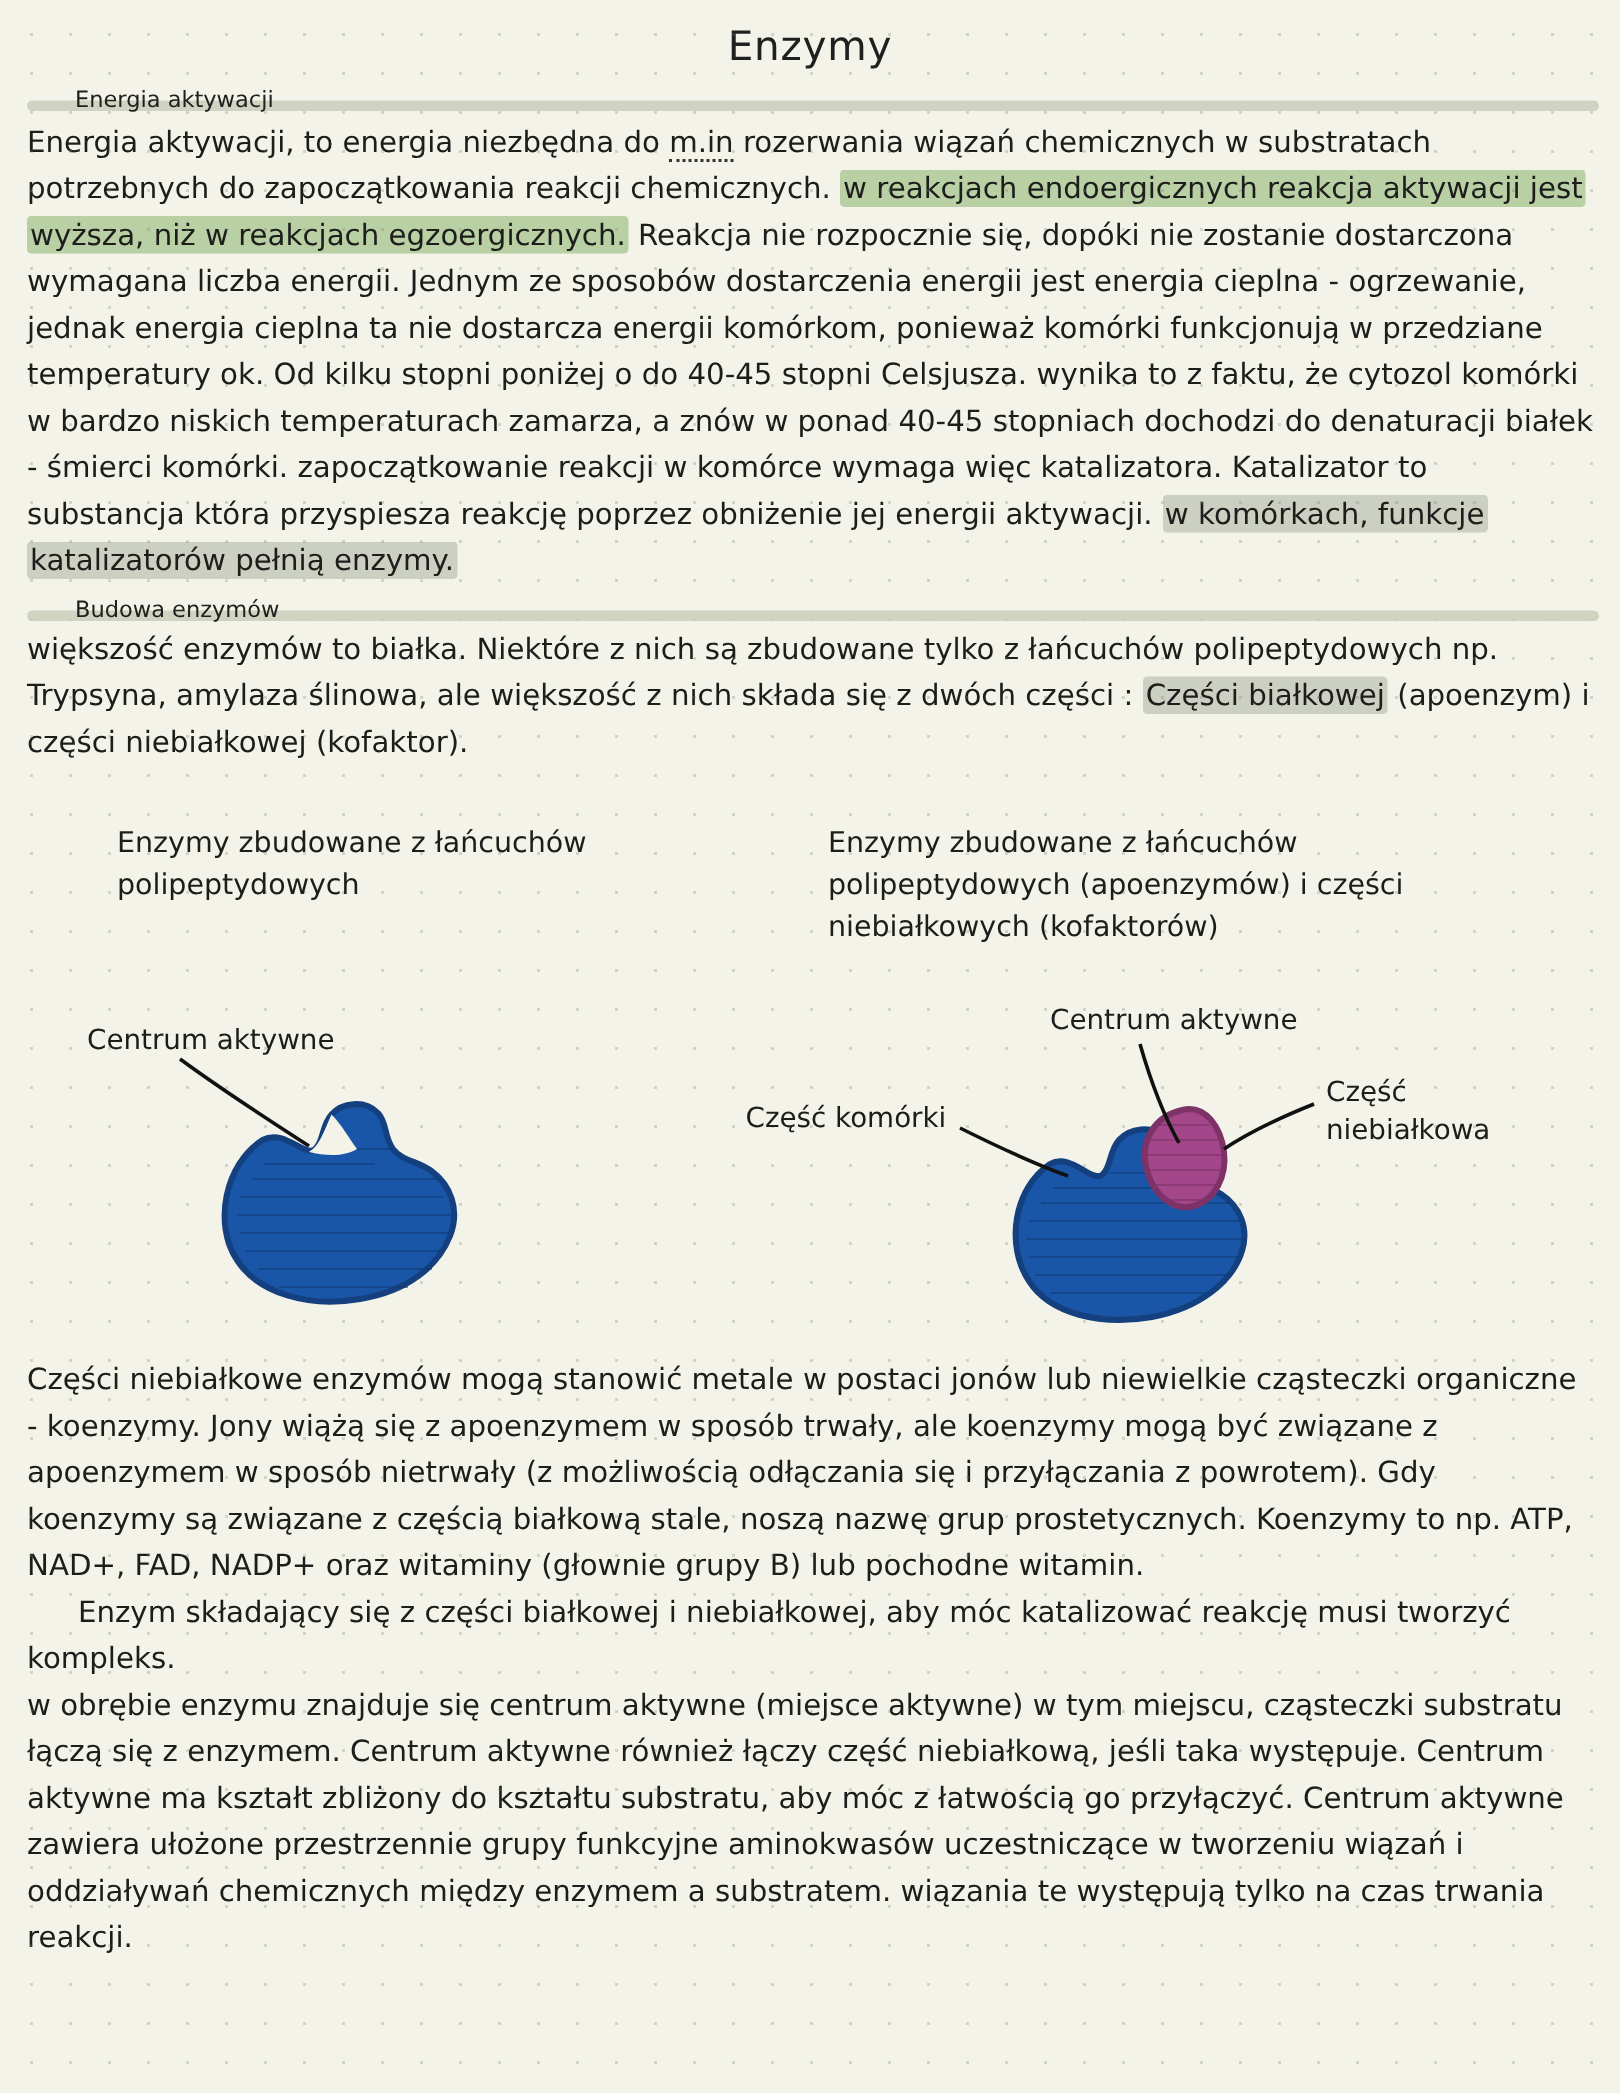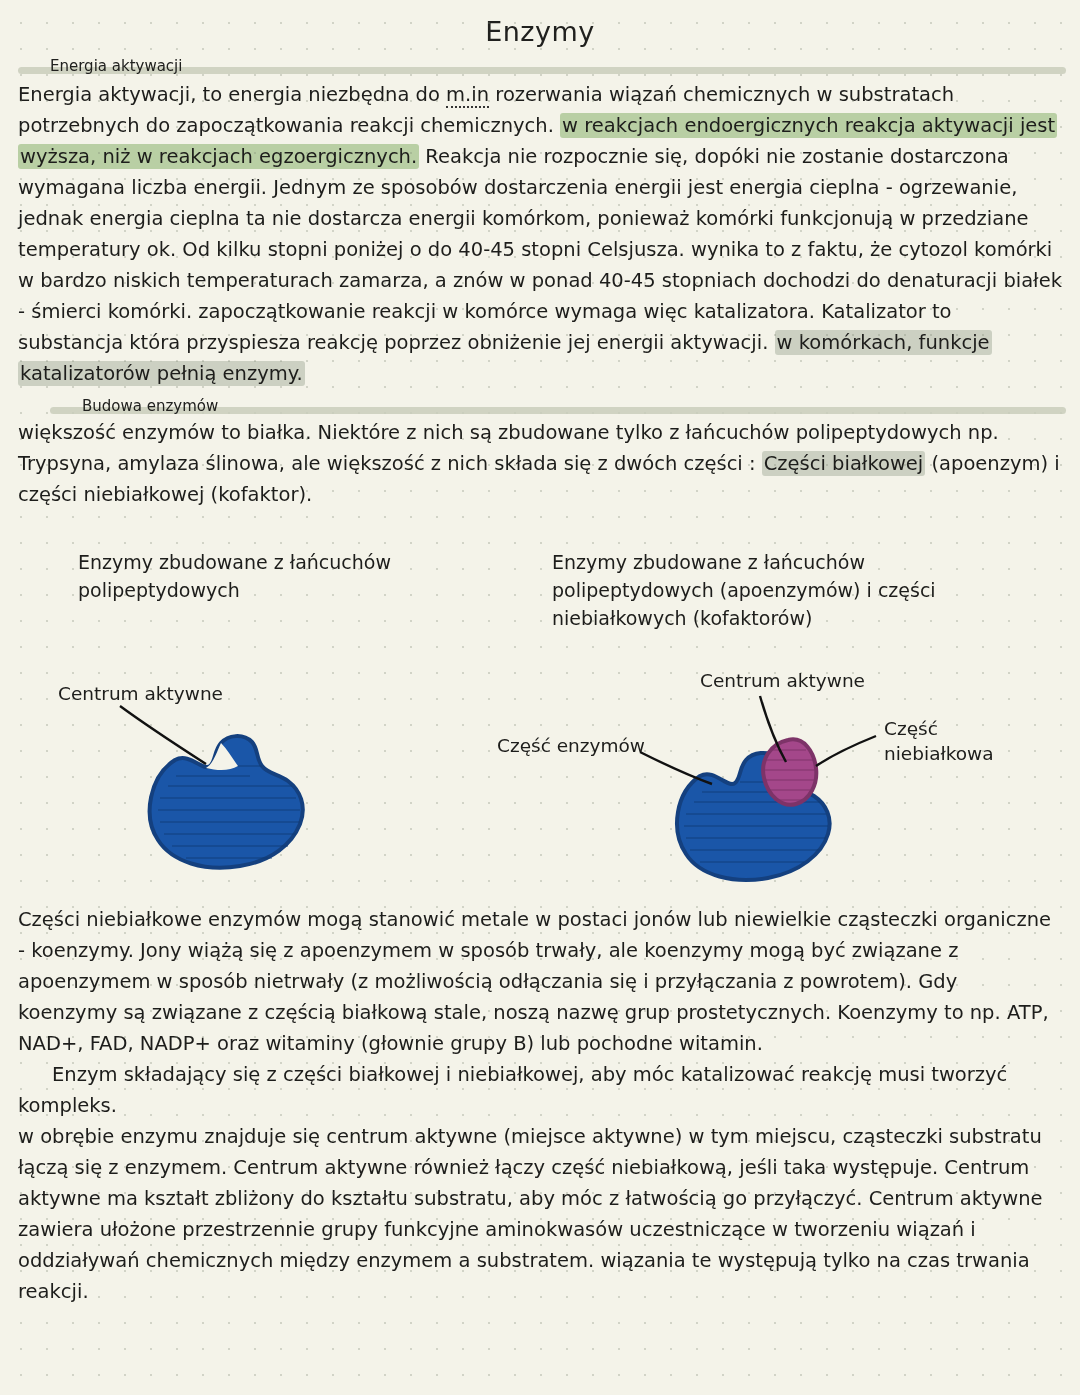--- a/index.html
+++ b/index.html
@@ -123,36 +123,36 @@
 
   <div class="heading-wrap" style="margin-top:4px;">
     <div class="heading-rule" style="top:16px;"></div>
     <div class="heading" style="position:relative;">Energia aktywacji</div>
   </div>
 
   <div class="body-text" style="margin-top:4px;">
     <span>Energia aktywacji, to energia niezbędna do </span><span class="dotted-underline">m.in</span><span> rozerwania wiązań chemicznych w substratach potrzebnych do zapoczątkowania reakcji chemicznych. </span><span class="hl-green">w reakcjach endoergicznych reakcja aktywacji jest wyższa, niż w reakcjach egzoergicznych.</span><span> Reakcja nie rozpocznie się, dopóki nie zostanie dostarczona wymagana liczba energii. Jednym ze sposobów dostarczenia energii jest energia cieplna - ogrzewanie, jednak energia cieplna ta nie dostarcza energii komórkom, ponieważ komórki funkcjonują w przedziane temperatury ok. Od kilku stopni poniżej o do 40-45 stopni Celsjusza. wynika to z faktu, że cytozol komórki w bardzo niskich temperaturach zamarza, a znów w ponad 40-45 stopniach dochodzi do denaturacji białek - śmierci komórki. zapoczątkowanie reakcji w komórce wymaga więc katalizatora. Katalizator to substancja która przyspiesza reakcję poprzez obniżenie jej energii aktywacji. </span><span class="hl-grey">w komórkach, funkcje katalizatorów pełnią enzymy.</span>
   </div>
 
-  <div class="heading-wrap" style="margin-top:2px;margin-left:32px;">
+  <div class="heading-wrap" style="margin-top:2px;">
     <div class="heading-rule" style="top:16px;"></div>
     <div class="heading" style="position:relative;">Budowa enzymów</div>
   </div>
 
   <div class="body-text" style="margin-top:2px;">
     <span>większość enzymów to białka. Niektóre z nich są zbudowane tylko z łańcuchów polipeptydowych np. Trypsyna, amylaza ślinowa, ale większość z nich składa się z dwóch części : </span><span class="hl-grey">Części białkowej</span><span> (apoenzym) i części niebiałkowej (kofaktor).</span>
   </div>
 
   <div class="diagram-area">
     <div class="cap" style="left:78px; top:20px; width:420px;">Enzymy zbudowane z łańcuchów polipeptydowych</div>
     <div class="cap" style="left:552px; top:20px; width:430px;">Enzymy zbudowane z łańcuchów polipeptydowych (apoenzymów) i części niebiałkowych (kofaktorów)</div>
 
     <div class="lbl" style="left:58px; top:153px;">Centrum aktywne</div>
     <div class="lbl" style="left:700px; top:140px;">Centrum aktywne</div>
-    <div class="lbl" style="left:497px; top:205px;">Część enzymów</div>
+    <div class="lbl" style="left:497px; top:205px;">Część komórki</div>
     <div class="lbl" style="left:884px; top:188px; white-space:pre-line;">Część
 niebiałkowa</div>
 
     <svg class="art" viewBox="0 0 1080 370">
 
       <g>
         <path d="M175,232 C150,248 142,288 158,312 C172,334 205,344 240,338
                  C272,333 292,316 300,296 C307,278 300,262 288,253
                  C279,246 268,246 262,238 C256,230 258,220 252,214
                  C243,205 228,207 221,215 C214,223 216,233 210,238

